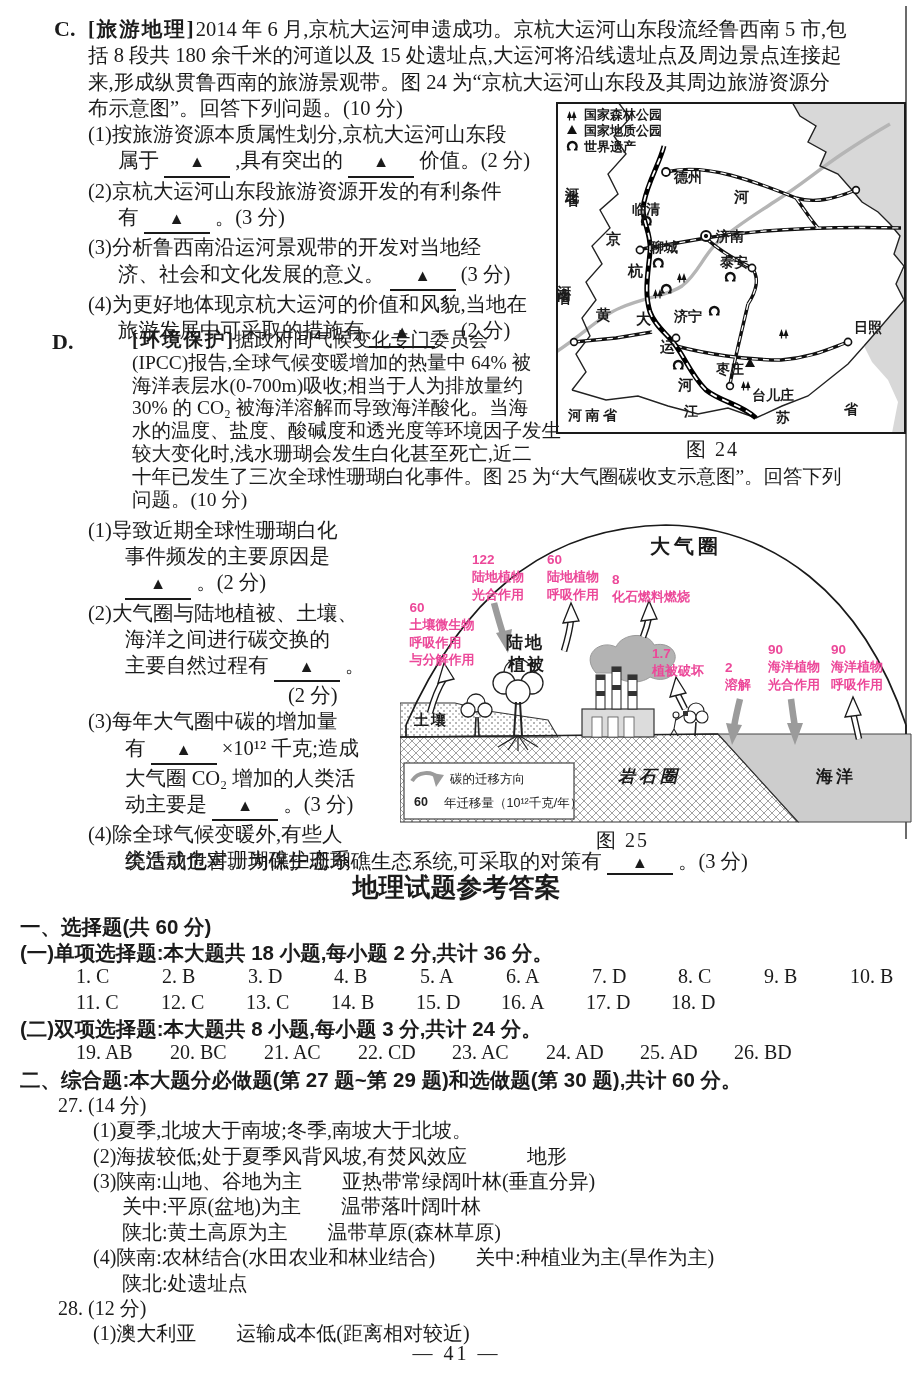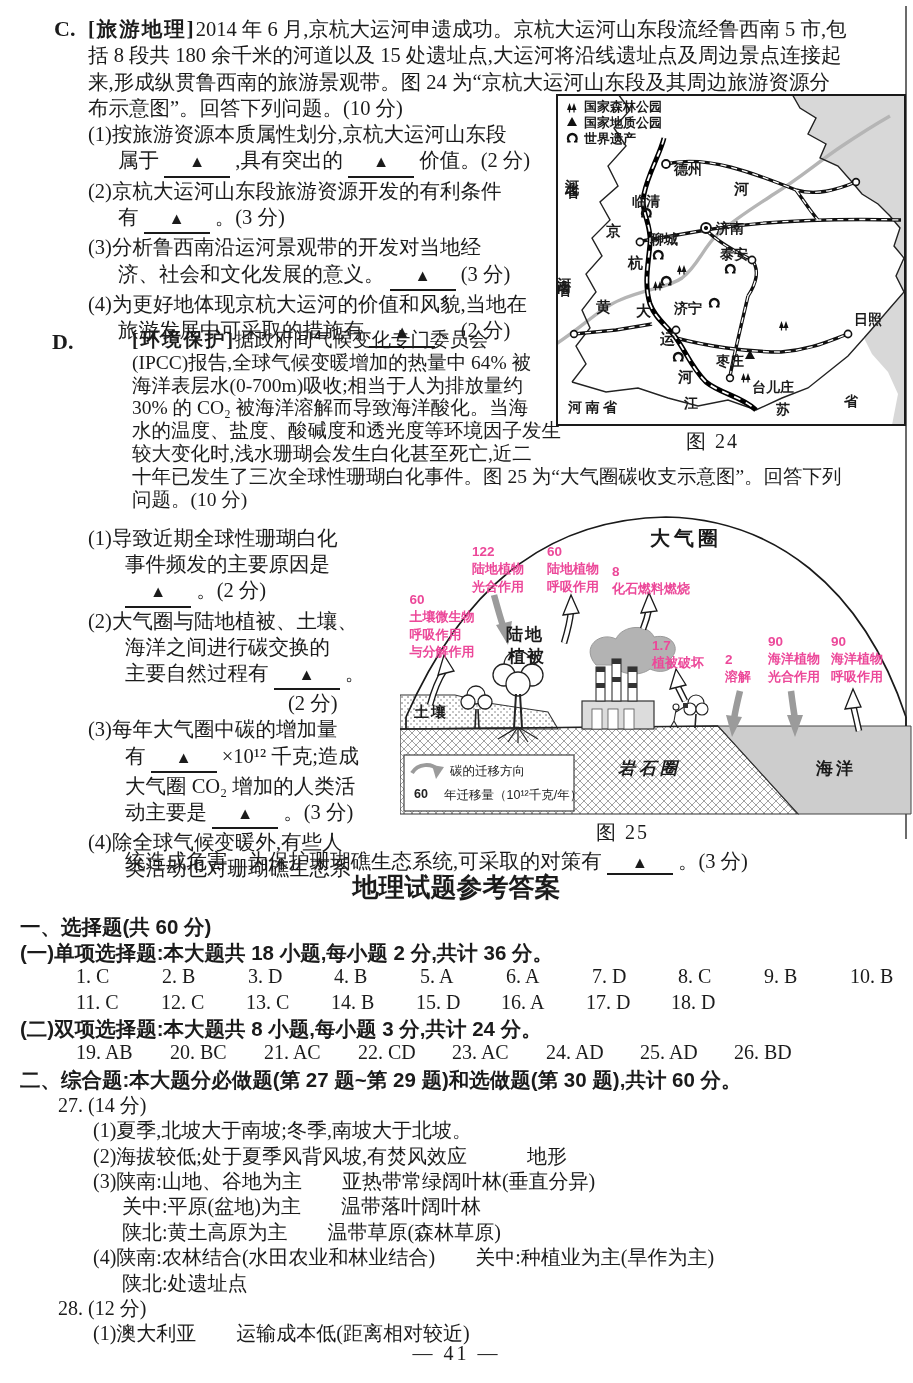--- a/index.html
+++ b/index.html
@@ -20,21 +20,21 @@
   .blank{display:inline-block;min-width:50px;padding:0 8px;text-align:center;
          border-bottom:2px solid #1a1a1a;font-size:0.8em;}
   .sans{font-family:"Liberation Sans",sans-serif;}
   .ans-title{left:0;right:0;text-align:center;font-weight:bold;font-size:26px;}
   .ans-h{font-weight:bold;font-size:20.5px;white-space:nowrap;}
   .ans-row{white-space:nowrap;font-size:20px;}
   .ans-row .ans-item{display:inline-block;width:86px;}
   .ans-row.w2 .ans-item{width:85px;}
   .ans-row.w3 .ans-item{width:94px;}
   .ans-ln{font-size:20px;white-space:nowrap;}
-  .fig{position:absolute;}
+  .fig{position:absolute;margin-top:8px;}
   .fig-caption{position:absolute;font-size:20px;letter-spacing:2px;}
   
   .flow{position:absolute;text-align:left;transform:translateX(-50%);
         font-family:"Liberation Sans",sans-serif;font-weight:bold;color:#ec4899;}
   .flow .fv{font-size:13.5px;line-height:17px;}
   .flow .fl{font-size:13px;line-height:17.5px;white-space:nowrap;}
   .big-zone{position:absolute;font-weight:bold;white-space:nowrap;
             font-family:"Liberation Sans",sans-serif;color:#1a1a1a;}
   .fig25-legend-txt{position:absolute;font-size:12.5px;white-space:nowrap;
             font-family:"Liberation Sans",sans-serif;color:#222;}
@@ -193,21 +193,21 @@
     <div class="ln"><span class="tag">[环境保护]</span><span>据政府间气候变化专门委员会</span></div>
     <div class="ln">(IPCC)报告,全球气候变暖增加的热量中 64% 被</div>
     <div class="ln">海洋表层水(0-700m)吸收;相当于人为排放量约</div>
     <div class="ln">30% 的 CO₂ 被海洋溶解而导致海洋酸化。当海</div>
     <div class="ln">水的温度、盐度、酸碱度和透光度等环境因子发生</div>
     <div class="ln">较大变化时,浅水珊瑚会发生白化甚至死亡,近二</div>
     <div class="ln">十年已发生了三次全球性珊瑚白化事件。图 25 为“大气圈碳收支示意图”。回答下列</div>
     <div class="ln">问题。(10 分)</div>
   </div>
 
-  <div class="abs d-q" style="left:88px;top:517px;width:340px;margin-top:8px;">
+  <div class="abs d-q" style="left:88px;top:517px;width:340px;">
     <div class="ln">(1)导致近期全球性珊瑚白化</div>
     <div class="ln ind2">事件频发的主要原因是</div>
     <div class="ln ind2"><span class="blank">▲</span> 。(2 分)</div>
     <div class="ln">(2)大气圈与陆地植被、土壤、</div>
     <div class="ln ind2">海洋之间进行碳交换的</div>
     <div class="ln ind2">主要自然过程有 <span class="blank">▲</span> 。</div>
     <div class="ln ind-far">(2 分)</div>
     <div class="ln">(3)每年大气圈中碳的增加量</div>
     <div class="ln ind2">有 <span class="blank">▲</span> ×10¹² 千克;造成</div>
     <div class="ln ind2">大气圈 CO₂ 增加的人类活</div>

